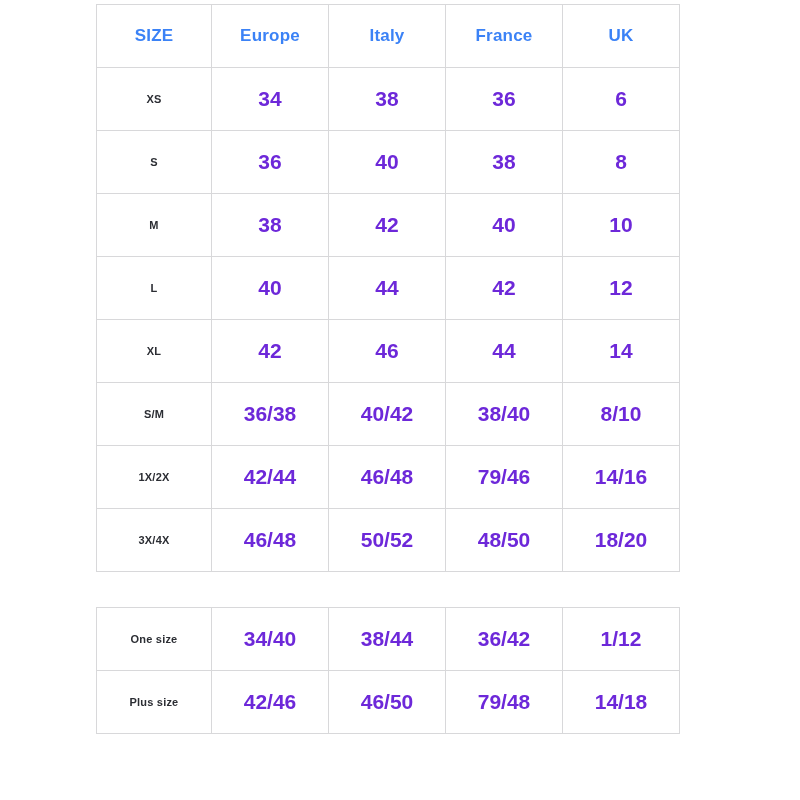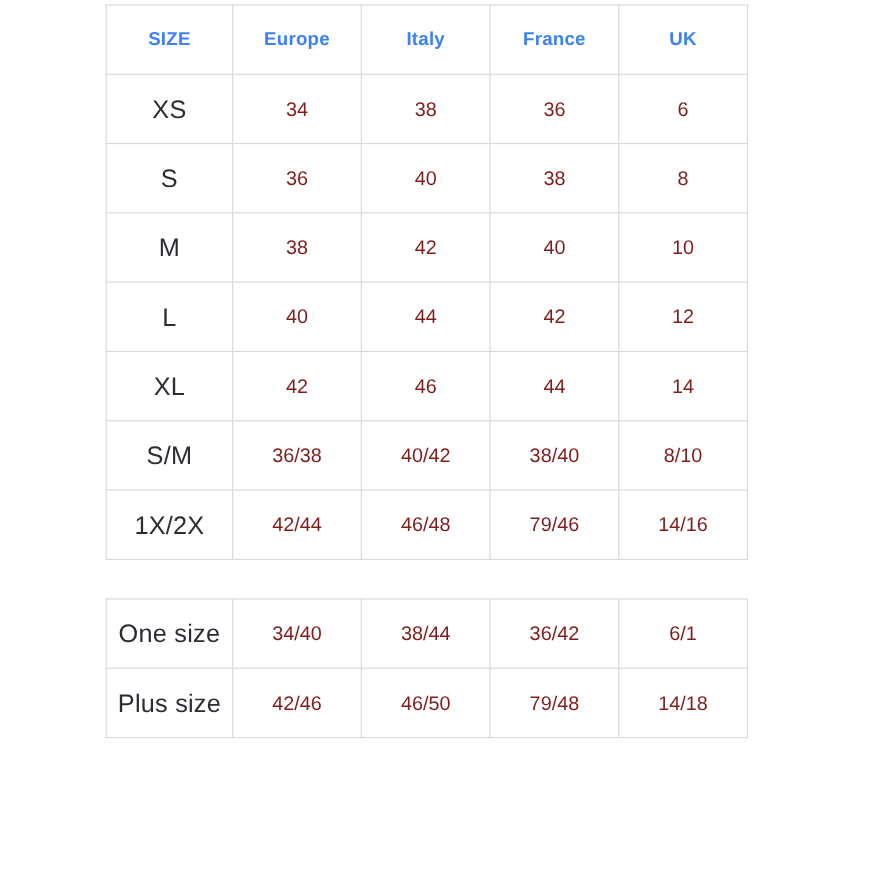--- a/index.html
+++ b/index.html
@@ -31,27 +31,27 @@
     height: 62px;
     padding: 0;
   }
   .size-table th {
     font-weight: 700;
     font-size: 17px;
     color: #3b82f6;
     letter-spacing: 0.2px;
   }
   .size-table td {
-    font-weight: 400;
-    font-size: 18px;
-    color: #7f1d1d;
+    font-weight: 700;
+    font-size: 21px;
+    color: #6d28d9;
   }
   .size-table td.rowlabel {
-    font-weight: 400;
-    font-size: 23px;
+    font-weight: 700;
+    font-size: 11px;
     color: #2b2d33;
     letter-spacing: 0.2px;
   }
   table.secondary { margin-top: 35px; border-radius: 19px; }
 </style>
 </head>
 <body>
 
 <div class="tables-wrap">
 
@@ -115,38 +115,45 @@
         <td>38/40</td>
         <td>8/10</td>
       </tr>
       <tr>
         <td class="rowlabel">1X/2X</td>
         <td>42/44</td>
         <td>46/48</td>
         <td>79/46</td>
         <td>14/16</td>
       </tr>
+      <tr>
+        <td class="rowlabel">3X/4X</td>
+        <td>46/48</td>
+        <td>50/52</td>
+        <td>48/50</td>
+        <td>18/20</td>
+      </tr>
     </tbody>
   </table>
 
   <table class="size-table secondary">
     <colgroup>
       <col class="c-label">
         <col class="c-val">
         <col class="c-val">
         <col class="c-val">
         <col class="c-val">
     </colgroup>
     <tbody>
       <tr>
         <td class="rowlabel">One size</td>
         <td>34/40</td>
         <td>38/44</td>
         <td>36/42</td>
-        <td>6/1</td>
+        <td>1/12</td>
       </tr>
       <tr>
         <td class="rowlabel">Plus size</td>
         <td>42/46</td>
         <td>46/50</td>
         <td>79/48</td>
         <td>14/18</td>
       </tr>
     </tbody>
   </table>

